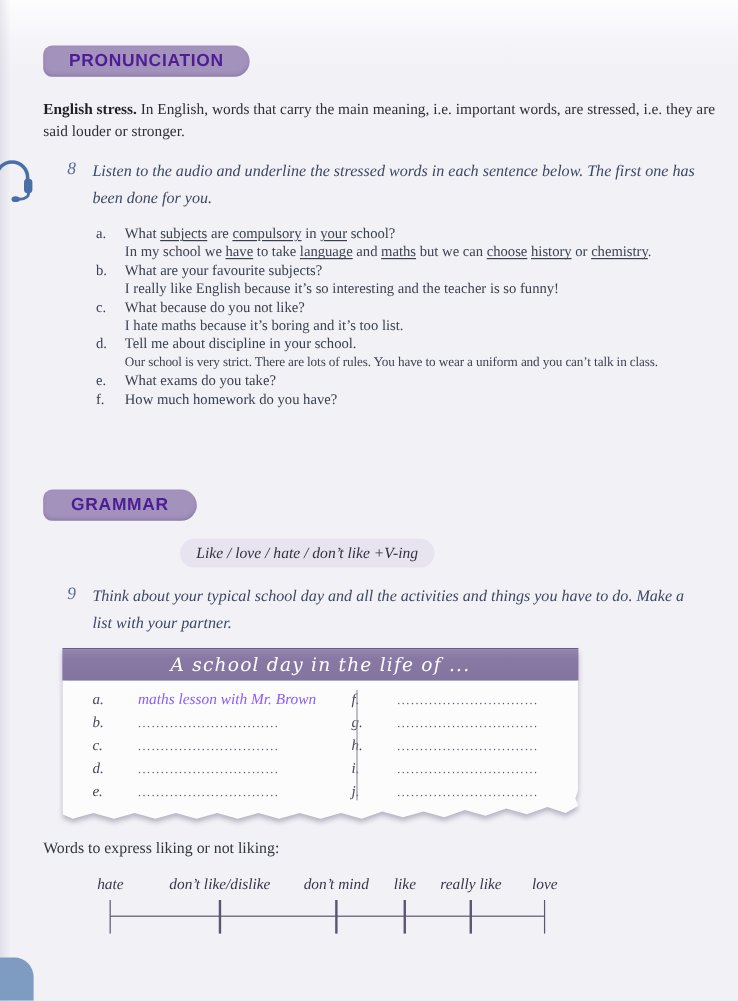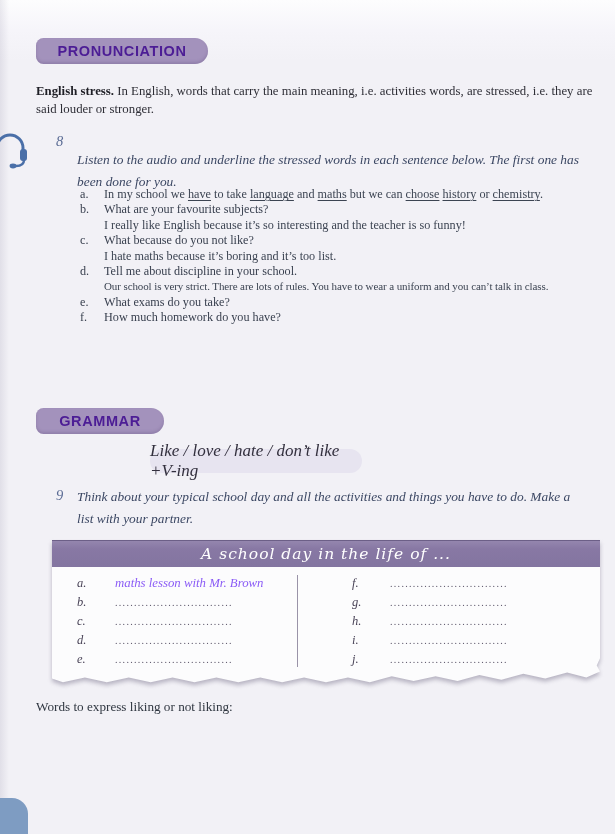--- a/index.html
+++ b/index.html
@@ -28,39 +28,39 @@
   
   .intro{position:absolute;left:36px;top:83px;width:560px;
     font-size:12.8px;line-height:17.5px;color:#2e2e36;}
   .intro b{font-weight:bold;color:#1f1f26;}
   
   .headset{position:absolute;left:-9px;top:127px;width:40px;height:42px;}
   
   .ex-num{position:absolute;font-style:italic;font-size:14.5px;color:#5a6b94;}
   .ex-instr{position:absolute;font-style:italic;font-size:13.4px;line-height:22px;color:#3b4763;}
   .num8{left:56px;top:133px;}
-  .instr8{left:77px;top:149px;width:512px;}
+  .instr8{left:77px;top:132px;width:512px;}
   .num9{left:56px;top:487px;}
   .instr9{left:77px;top:486px;width:512px;}
   
   .ex8-list{position:absolute;left:80px;top:187px;width:512px;color:#39404f;}
   .ex8-item{position:relative;}
   .ex8-letter{position:absolute;left:0;top:0;font-size:12.2px;line-height:15.4px;}
   .ex8-q,.ex8-a{margin-left:24px;font-size:12.2px;line-height:15.4px;}
   .ex8-a{color:#3c4452;}
   .ex8-item:nth-child(4) .ex8-a{white-space:nowrap;font-size:11px;letter-spacing:-0.1px;}
   .u{text-decoration:underline;text-underline-offset:2px;text-decoration-thickness:0.8px;}
   
   .pill{
     position:absolute;left:150px;top:449px;width:212px;height:24px;border-radius:12px;
     background:#e7e4f0;display:flex;align-items:center;justify-content:center;
-    font-style:italic;font-size:17px;color:#33303e;
-  }
-  
-  .sdt-card{position:absolute;left:52px;top:540px;width:548px;
+    font-style:italic;font-size:13px;color:#33303e;
+  }
+  
+  .sdt-card{position:absolute;left:52px;top:540px;width:430px;
     filter:drop-shadow(0 3px 2px rgba(110,105,130,0.45));}
   .sdt-head{
     height:26px;background:linear-gradient(180deg,#9486ae 0%,#8878a4 30%,#8375a0 100%);
     border-top:1px solid #6c5f87;
     display:flex;align-items:center;justify-content:center;
     color:#ffffff;font-style:italic;font-size:15.5px;letter-spacing:1px;
     font-family:"DejaVu Serif","Liberation Serif",serif;
   }
   .sdt-body{
     position:relative;height:120px;background:#fcfcfd;
@@ -90,39 +90,40 @@
 </style>
 </head>
 <body>
 
 <div class="page">
 
   <div class="badge badge-pron">PRONUNCIATION</div>
 
   <div class="intro">
     <b>English stress.</b>
-    <span>In English, words that carry the main meaning, i.e. activities words, are stressed, i.e. they are said louder or stronger.</span>
+    <span>In English, words that carry the main meaning, i.e. important words, are stressed, i.e. they are said louder or stronger.</span>
   </div>
 
   <div class="headset">
     <svg width="40" height="42" viewBox="0 0 40 42">
       <path d="M6 26 v-5 a 13 13 0 0 1 26 0 v5" fill="none" stroke="#4a6fa8" stroke-width="3"></path>
       <rect x="2" y="22" width="7" height="12" rx="3" fill="#4a6fa8"></rect>
       <rect x="29" y="22" width="7" height="12" rx="3" fill="#4a6fa8"></rect>
       <path d="M33 33 q0 6 -8 6 h-2" fill="none" stroke="#4a6fa8" stroke-width="2.4"></path>
       <ellipse cx="22" cy="39" rx="3.4" ry="2.4" fill="#4a6fa8"></ellipse>
     </svg>
   </div>
 
   <div class="ex-num num8">8</div>
   <div class="ex-instr instr8">Listen to the audio and underline the stressed words in each sentence below. The first one has been done for you.</div>
 
   <div class="ex8-list">
     <div class="ex8-item">
       <span class="ex8-letter">a.</span>
+      <div class="ex8-q">What <span class="u">subjects</span> are <span class="u">compulsory</span> in <span class="u">your</span> school?</div>
       <div class="ex8-a">In my school we <span class="u">have</span> to take <span class="u">language</span> and <span class="u">maths</span> but we can <span class="u">choose</span> <span class="u">history</span> or <span class="u">chemistry</span>.</div>
     </div>
     <div class="ex8-item">
       <span class="ex8-letter">b.</span>
       <div class="ex8-q">What are your favourite subjects?</div>
       <div class="ex8-a">I really like English because it’s so interesting and the teacher is so funny!</div>
     </div>
     <div class="ex8-item">
       <span class="ex8-letter">c.</span>
       <div class="ex8-q">What because do you not like?</div>
@@ -196,16 +197,31 @@
         <div class="sdt-row">
           <span class="sdt-letter">j.</span>
           <span class="sdt-value dots">...............................</span>
         </div>
       </div>
     </div>
   </div>
 
   <div class="liking-caption">Words to express liking or not liking:</div>
 
+  <div class="scale">
+    <div class="scale-line"></div>
+    <span class="scale-label p0">hate</span>
+    <span class="scale-label p1">don’t like/dislike</span>
+    <span class="scale-label p2">don’t mind</span>
+    <span class="scale-label p3">like</span>
+    <span class="scale-label p4">really like</span>
+    <span class="scale-label p5">love</span>
+    <div class="scale-tick p0"></div>
+    <div class="scale-tick p1"></div>
+    <div class="scale-tick p2"></div>
+    <div class="scale-tick p3"></div>
+    <div class="scale-tick p4"></div>
+    <div class="scale-tick p5"></div>
+  </div>
 
   <div class="corner-tab"></div>
 
 </div>
 
 </body></html>

